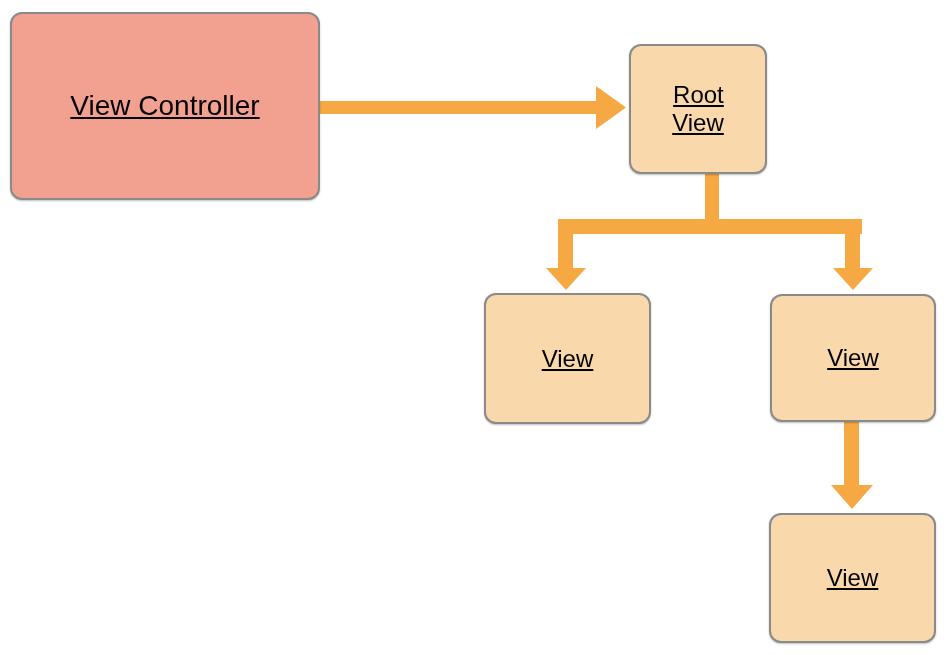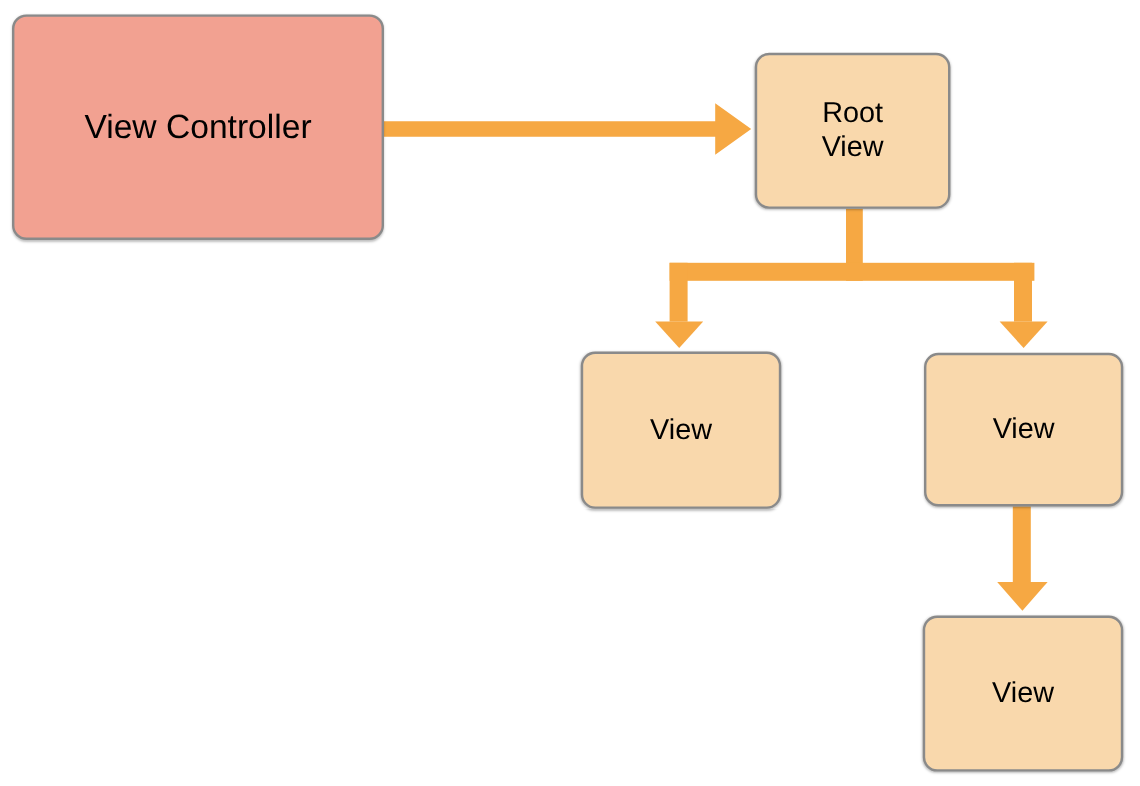--- a/index.html
+++ b/index.html
@@ -23,32 +23,33 @@
     height: 655px;
   }
   .node {
     position: absolute;
     box-sizing: border-box;
     border: 2px solid var(--border_gray, #8a8a8a);
     border-radius: 12px;
     display: flex;
     align-items: center;
     justify-content: center;
-    text-align: center;
+    text-align: right;
     color: #000000;
     box-shadow: 0 1px 2px rgba(0,0,0,0.25);
     white-space: pre-line;
+    text-decoration: underline;
   }
   .node-controller {
     left: 10px; top: 12px; width: 310px; height: 188px;
     background: var(--controller_fill, #f2a191);
     font-size: 28px;
   }
   .node-rootview {
-    left: 629px; top: 44px; width: 163px; height: 130px;
+    left: 629px; top: 44px; width: 138px; height: 130px;
     background: var(--view_fill, #f9d8ac);
     font-size: 24px;
     line-height: 1.15;
   }
   .node-view-left {
     left: 484px; top: 293px; width: 167px; height: 131px;
     background: var(--view_fill, #f9d8ac);
     font-size: 24px;
   }
   .node-view-right {

